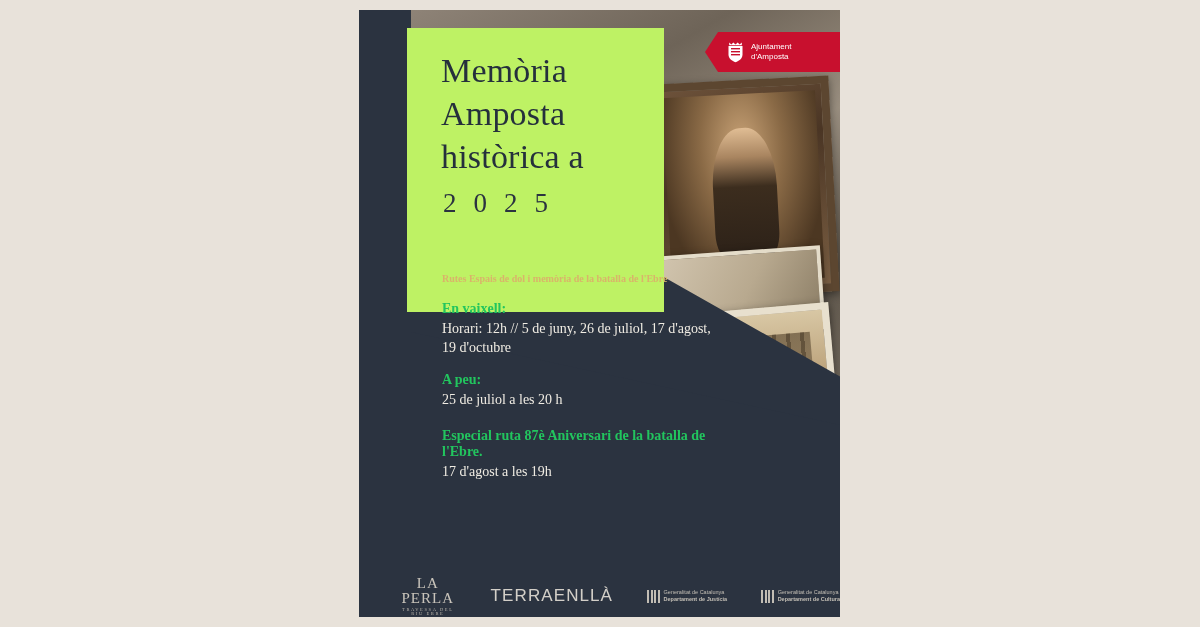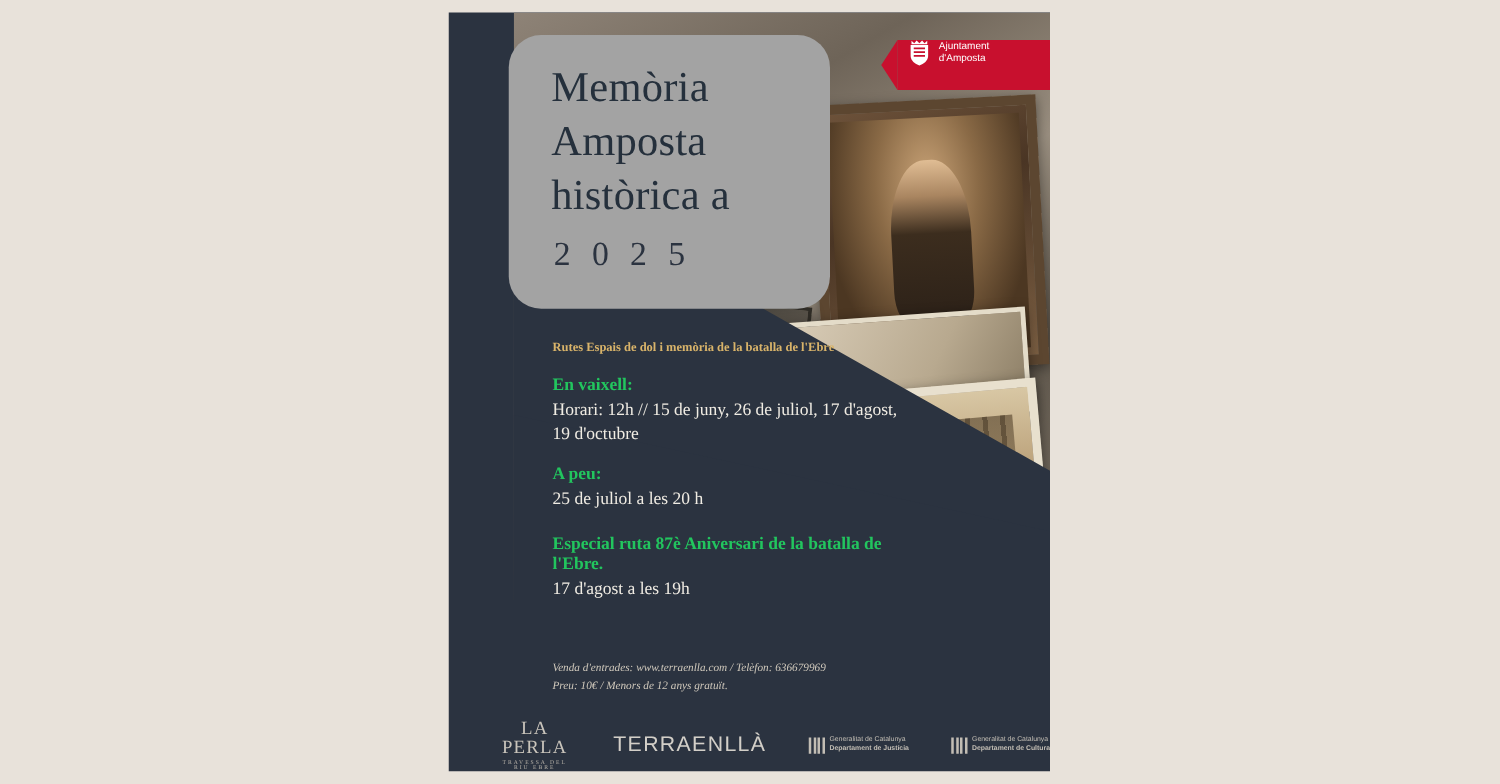--- a/index.html
+++ b/index.html
@@ -134,25 +134,24 @@
     background: linear-gradient(140deg, #3e3b35, #6a6257);
     transform: rotate(6deg);
     border: 3px solid #2f2c26;
   }
   
   .title-card {
     position: absolute;
     left: 48px;
     top: 18px;
     width: 257px;
-    height: 219px;
-    background: #a3a3a3;
+    height: 284px;
+    background: #bef264;
     padding: 22px 18px 0 34px;
     box-sizing: border-box;
-    border-radius: 26px;
   }
   .title-line {
     font-family: "Liberation Serif", serif;
     font-size: 34px;
     line-height: 1.26;
     color: #25303c;
     letter-spacing: 0.2px;
     white-space: nowrap;
   }
   .title-year {
@@ -165,20 +164,21 @@
   }
   
   .badge {
     position: absolute;
     right: 0;
     top: 22px;
     width: 122px;
     height: 40px;
     background: #c8102e;
     display: flex;
+    align-items: center;
     gap: 7px;
     padding: 0 8px 0 9px;
     box-sizing: border-box;
   }
   .badge::after {
     content: "";
     position: absolute;
     left: -13px;
     top: 0;
     width: 0;
@@ -354,32 +354,28 @@
       <div class="badge-text">
         <div>Ajuntament</div>
         <div>d'Amposta</div>
       </div>
     </div>
 
     <div class="body-text">
       <p class="heading-gold">Rutes Espais de dol i memòria de la batalla de l'Ebre</p>
 
       <p class="sub-gold">En vaixell:</p>
-      <p class="para">Horari: 12h // 15 de juny, 26 de juliol, 17 d'agost, 19 d'octubre</p>
+      <p class="para">Horari: 12h // 5 de juny, 26 de juliol, 17 d'agost, 19 d'octubre</p>
 
       <p class="sub-gold">A peu:</p>
       <p class="para para-tight">25 de juliol a les 20 h</p>
       <p class="sub-gold">Especial ruta 87è Aniversari de la batalla de l'Ebre.</p>
       <p class="para">17 d'agost a les 19h</p>
     </div>
 
-    <div class="notes-block">
-      <p class="note">Venda d'entrades: www.terraenlla.com / Telèfon: 636679969</p>
-      <p class="note">Preu: 10€ / Menors de 12 anys gratuït.</p>
-    </div>
 
     <div class="logos">
       <div class="logo logo-perla">
         <span>LA PERLA</span>
         <small>TRAVESSA DEL RIU EBRE</small>
       </div>
 
       <div class="logo logo-terra">TERRAENLLÀ</div>
 
       <div class="logo logo-gen">

